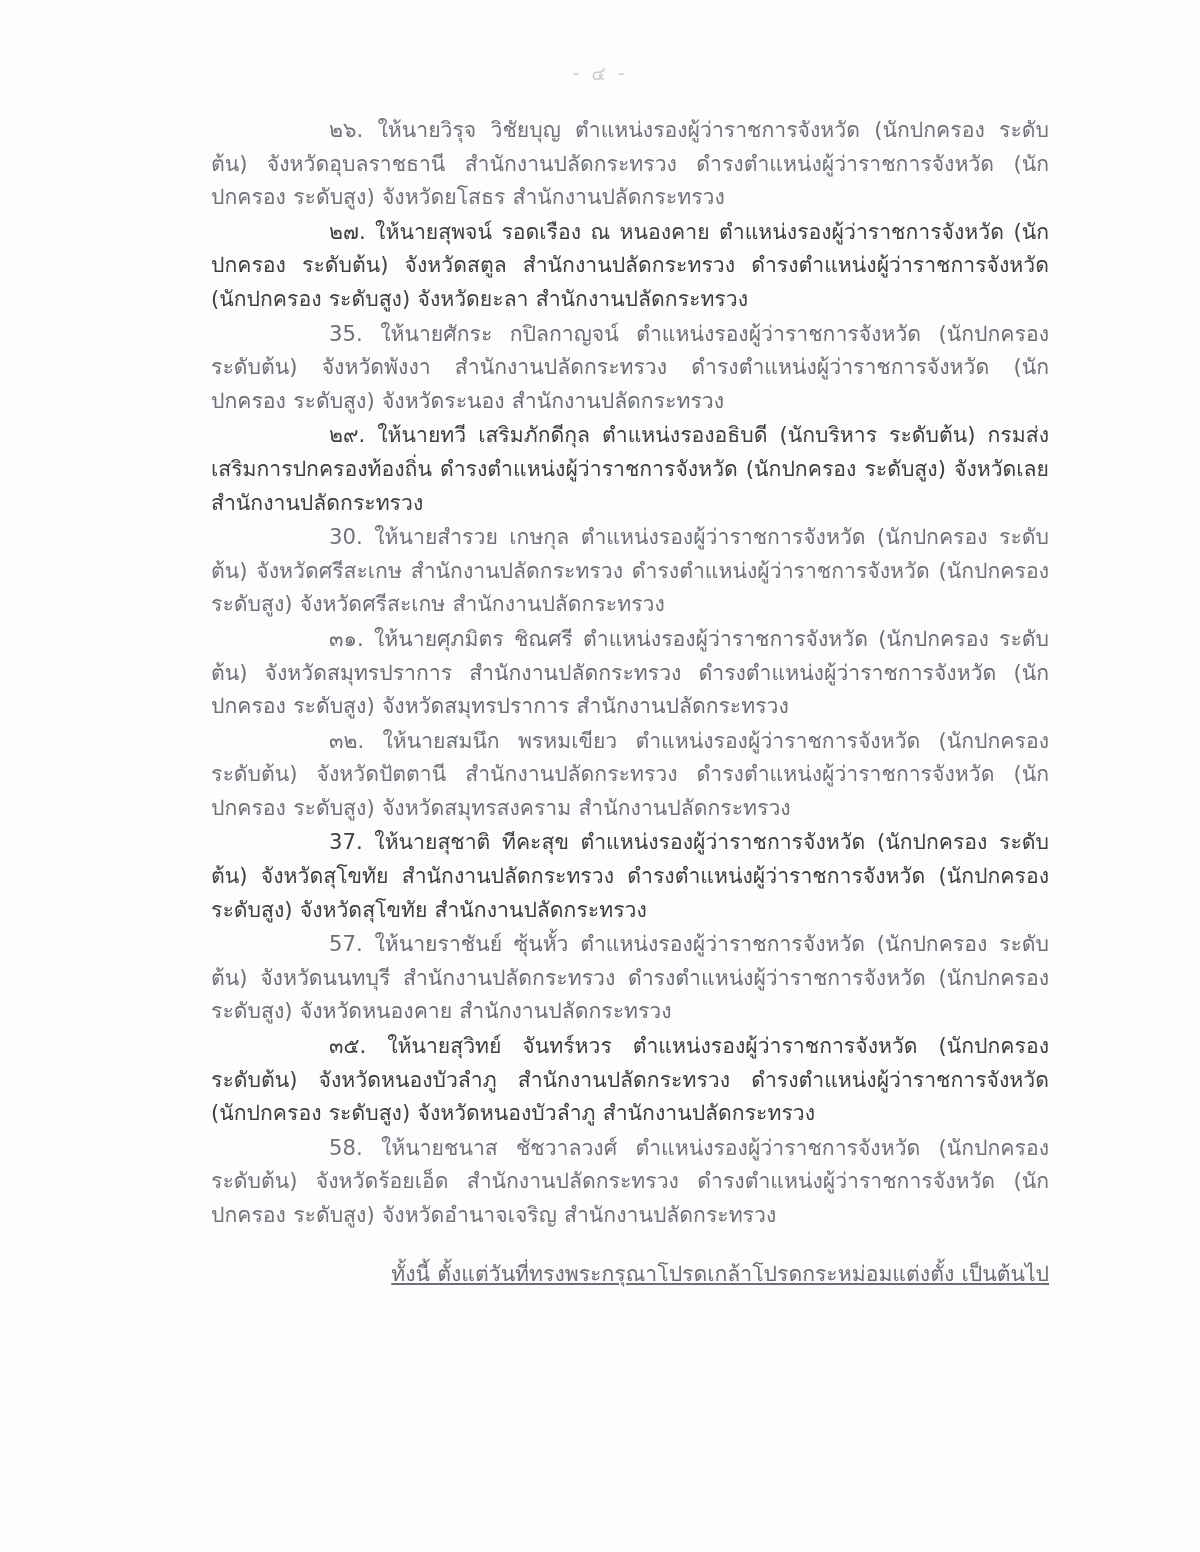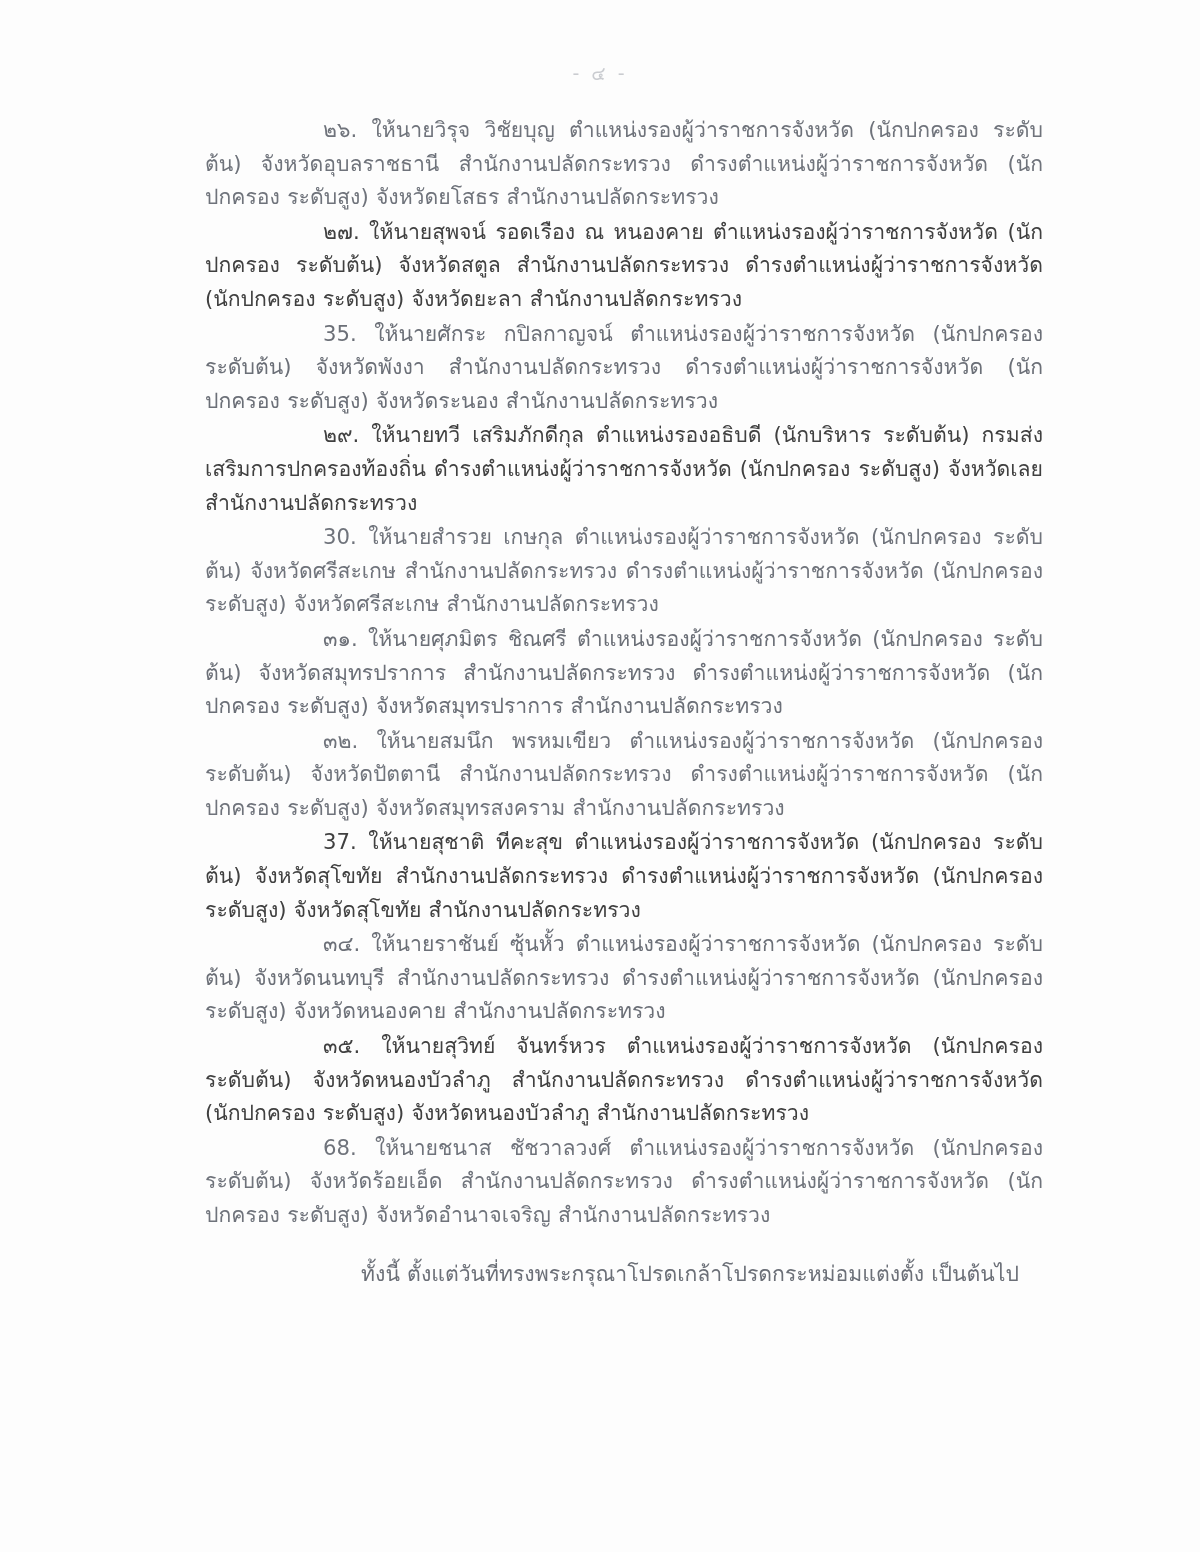--- a/index.html
+++ b/index.html
@@ -33,41 +33,42 @@
     font-size: 19px;
     color: #b9bcc2;
     letter-spacing: 3px;
     font-family: "DejaVu Sans", sans-serif;
     opacity: .75;
   }
 
   .body-block {
     position: absolute;
     top: 113px;
-    left: 205px;
+    left: 211px;
     width: 838px;
   }
 
   .para {
     margin: 0 0 1px 0;
     text-indent: 118px;
     font-size: 21.2px;
     line-height: 33.6px;
     color: #6f737b;
     text-align: justify;
     text-justify: inter-word;
     word-spacing: .5px;
     font-family: "DejaVu Sans", "Liberation Sans", sans-serif;
     font-weight: 500;
   }
 
   .para.closing {
     text-indent: 132px;
     margin-top: 25px;
-    text-align: center;
+    text-align: right;
+    text-decoration: underline;
   }
 
   
   .para:nth-child(2n) { color: #404040; }
   .para:nth-child(3n) { color: #6b6f77; }
 </style>
 </head>
 <body>
 
 <div class="page">
@@ -76,19 +77,19 @@
 
   <div class="body-block">
     <p class="para">๒๖. ให้นายวิรุจ วิชัยบุญ ตำแหน่งรองผู้ว่าราชการจังหวัด (นักปกครอง ระดับต้น) จังหวัดอุบลราชธานี สำนักงานปลัดกระทรวง ดำรงตำแหน่งผู้ว่าราชการจังหวัด (นักปกครอง ระดับสูง) จังหวัดยโสธร สำนักงานปลัดกระทรวง</p>
     <p class="para">๒๗. ให้นายสุพจน์ รอดเรือง ณ หนองคาย ตำแหน่งรองผู้ว่าราชการจังหวัด (นักปกครอง ระดับต้น) จังหวัดสตูล สำนักงานปลัดกระทรวง ดำรงตำแหน่งผู้ว่าราชการจังหวัด (นักปกครอง ระดับสูง) จังหวัดยะลา สำนักงานปลัดกระทรวง</p>
     <p class="para">35. ให้นายศักระ กปิลกาญจน์ ตำแหน่งรองผู้ว่าราชการจังหวัด (นักปกครอง ระดับต้น) จังหวัดพังงา สำนักงานปลัดกระทรวง ดำรงตำแหน่งผู้ว่าราชการจังหวัด (นักปกครอง ระดับสูง) จังหวัดระนอง สำนักงานปลัดกระทรวง</p>
     <p class="para">๒๙. ให้นายทวี เสริมภักดีกุล ตำแหน่งรองอธิบดี (นักบริหาร ระดับต้น) กรมส่งเสริมการปกครองท้องถิ่น ดำรงตำแหน่งผู้ว่าราชการจังหวัด (นักปกครอง ระดับสูง) จังหวัดเลย สำนักงานปลัดกระทรวง</p>
     <p class="para">30. ให้นายสำรวย เกษกุล ตำแหน่งรองผู้ว่าราชการจังหวัด (นักปกครอง ระดับต้น) จังหวัดศรีสะเกษ สำนักงานปลัดกระทรวง ดำรงตำแหน่งผู้ว่าราชการจังหวัด (นักปกครอง ระดับสูง) จังหวัดศรีสะเกษ สำนักงานปลัดกระทรวง</p>
     <p class="para">๓๑. ให้นายศุภมิตร ชิณศรี ตำแหน่งรองผู้ว่าราชการจังหวัด (นักปกครอง ระดับต้น) จังหวัดสมุทรปราการ สำนักงานปลัดกระทรวง ดำรงตำแหน่งผู้ว่าราชการจังหวัด (นักปกครอง ระดับสูง) จังหวัดสมุทรปราการ สำนักงานปลัดกระทรวง</p>
     <p class="para">๓๒. ให้นายสมนึก พรหมเขียว ตำแหน่งรองผู้ว่าราชการจังหวัด (นักปกครอง ระดับต้น) จังหวัดปัตตานี สำนักงานปลัดกระทรวง ดำรงตำแหน่งผู้ว่าราชการจังหวัด (นักปกครอง ระดับสูง) จังหวัดสมุทรสงคราม สำนักงานปลัดกระทรวง</p>
     <p class="para">37. ให้นายสุชาติ ทีคะสุข ตำแหน่งรองผู้ว่าราชการจังหวัด (นักปกครอง ระดับต้น) จังหวัดสุโขทัย สำนักงานปลัดกระทรวง ดำรงตำแหน่งผู้ว่าราชการจังหวัด (นักปกครอง ระดับสูง) จังหวัดสุโขทัย สำนักงานปลัดกระทรวง</p>
-    <p class="para">๓๔. ให้นายราชันย์ ซุ้นหั้ว ตำแหน่งรองผู้ว่าราชการจังหวัด (นักปกครอง ระดับต้น) จังหวัดนนทบุรี สำนักงานปลัดกระทรวง ดำรงตำแหน่งผู้ว่าราชการจังหวัด (นักปกครอง ระดับสูง) จังหวัดหนองคาย สำนักงานปลัดกระทรวง</p>
+    <p class="para">57. ให้นายราชันย์ ซุ้นหั้ว ตำแหน่งรองผู้ว่าราชการจังหวัด (นักปกครอง ระดับต้น) จังหวัดนนทบุรี สำนักงานปลัดกระทรวง ดำรงตำแหน่งผู้ว่าราชการจังหวัด (นักปกครอง ระดับสูง) จังหวัดหนองคาย สำนักงานปลัดกระทรวง</p>
     <p class="para">๓๕. ให้นายสุวิทย์ จันทร์หวร ตำแหน่งรองผู้ว่าราชการจังหวัด (นักปกครอง ระดับต้น) จังหวัดหนองบัวลำภู สำนักงานปลัดกระทรวง ดำรงตำแหน่งผู้ว่าราชการจังหวัด (นักปกครอง ระดับสูง) จังหวัดหนองบัวลำภู สำนักงานปลัดกระทรวง</p>
-    <p class="para">68. ให้นายชนาส ชัชวาลวงศ์ ตำแหน่งรองผู้ว่าราชการจังหวัด (นักปกครอง ระดับต้น) จังหวัดร้อยเอ็ด สำนักงานปลัดกระทรวง ดำรงตำแหน่งผู้ว่าราชการจังหวัด (นักปกครอง ระดับสูง) จังหวัดอำนาจเจริญ สำนักงานปลัดกระทรวง</p>
+    <p class="para">58. ให้นายชนาส ชัชวาลวงศ์ ตำแหน่งรองผู้ว่าราชการจังหวัด (นักปกครอง ระดับต้น) จังหวัดร้อยเอ็ด สำนักงานปลัดกระทรวง ดำรงตำแหน่งผู้ว่าราชการจังหวัด (นักปกครอง ระดับสูง) จังหวัดอำนาจเจริญ สำนักงานปลัดกระทรวง</p>
     <p class="para closing">ทั้งนี้ ตั้งแต่วันที่ทรงพระกรุณาโปรดเกล้าโปรดกระหม่อมแต่งตั้ง เป็นต้นไป</p>
   </div>
 
 </div>
 
 </body></html>

